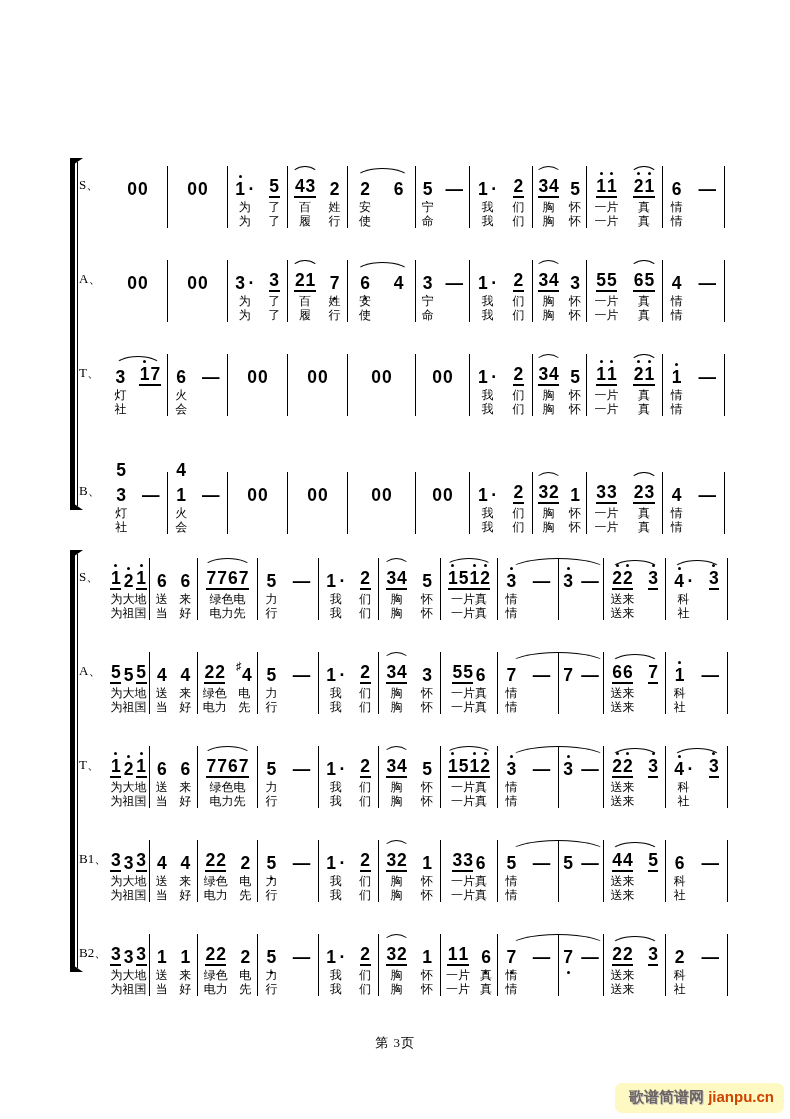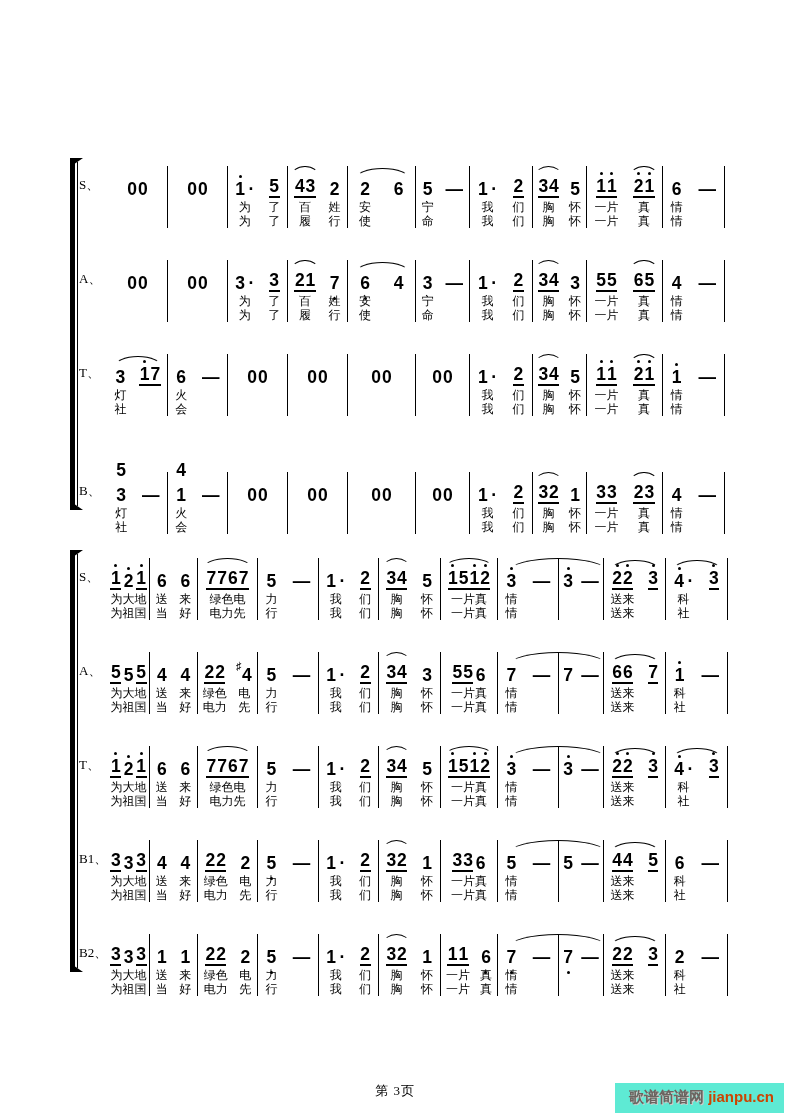--- a/index.html
+++ b/index.html
@@ -37,21 +37,21 @@
   .stackd{position:absolute;bottom:100%;margin-bottom:7px;left:50%;
         transform:translateX(-50%);font-weight:700;font-size:17.5px;}
   .arc{position:absolute;border:1.6px solid transparent;border-bottom:none;
         border-top-color:#000;border-radius:50% 50% 0 0 / 100% 100% 0 0;pointer-events:none;}
   .arc-seg{top:-12px;left:-3px;right:-3px;height:9px;}
   .arc-wide{top:2px;left:10%;right:8%;height:10px;z-index:1;}
   .arc-span{top:0px;left:18%;width:160%;height:12px;z-index:1;}
   .lyric{height:14px;line-height:14px;font-size:12px;white-space:nowrap;
         font-family:"Liberation Serif",serif;}
   #footer{position:absolute;left:70px;top:1034px;width:650px;text-align:center;
-        font-size:13px;font-family:"Liberation Serif",serif;letter-spacing:1px;margin-top:48px;}
+        font-size:13px;font-family:"Liberation Serif",serif;letter-spacing:1px;}
   #watermark{position:absolute;right:6px;bottom:6px;padding:5px 10px 6px 14px;
         font-size:15px;}
   .wm-name{color:#6b6460;font-family:"Liberation Serif",serif;font-weight:700;
         text-shadow:1px 1px 0 #cfccc9;}
   .wm-url{font-weight:700;font-family:"Liberation Sans",sans-serif;text-decoration:none;}
 </style>
 </head>
 <body>
 
 <div id="page">
@@ -1938,17 +1938,17 @@
                 </div>
                 <div class="lyric">&nbsp;</div>
                 <div class="lyric">&nbsp;</div>
               </div>
             </div>
           </div>
         </div>
       </div>
     </div>
   <div id="footer">第 3页</div>
-  <div id="watermark" style="background: #5eead4;">
+  <div id="watermark" style="background: #fef9c3; border-radius: 7px;">
     <span class="wm-name">歌谱简谱网</span>
     <span class="wm-url" style="color: rgb(204, 68, 0);">jianpu.cn</span>
   </div>
 </div>
 
 </body></html>

